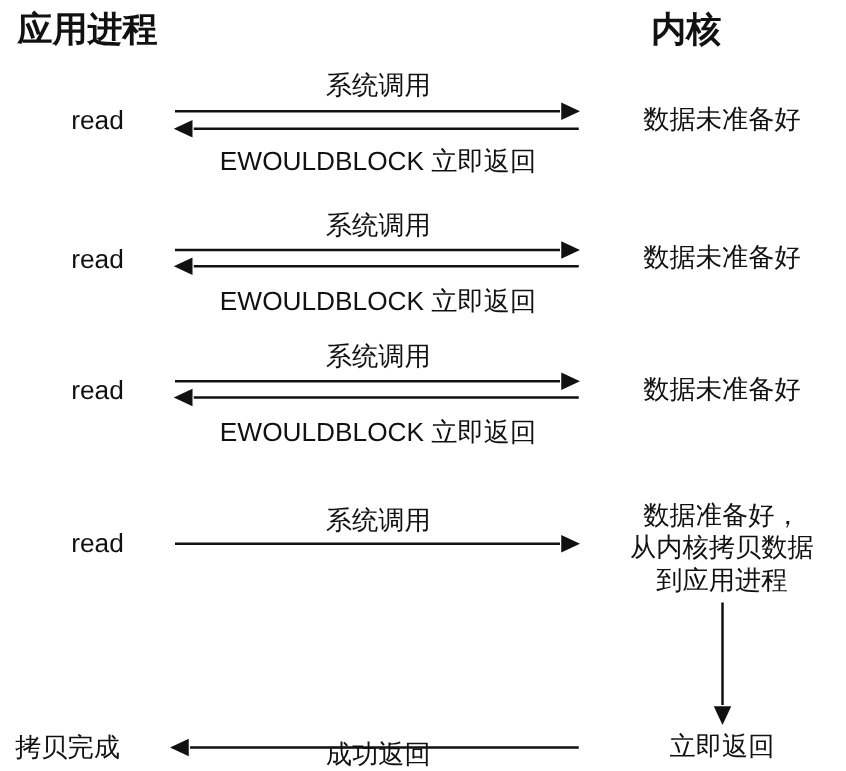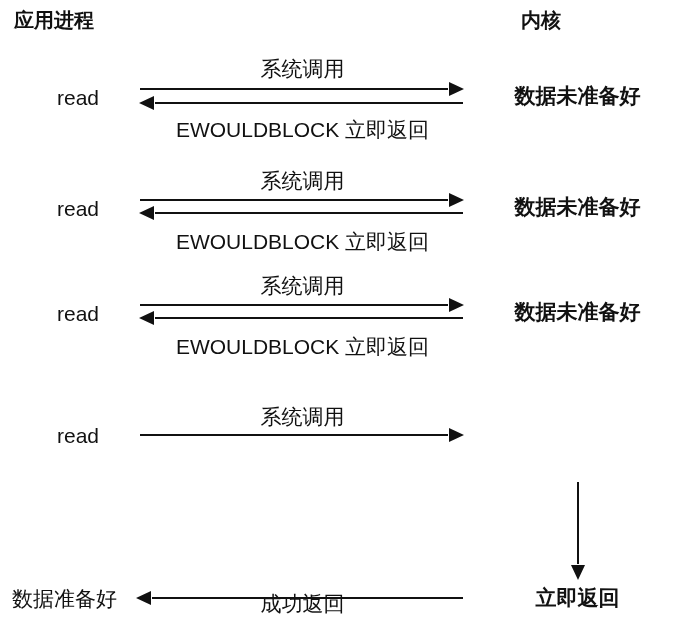--- a/index.html
+++ b/index.html
@@ -16,21 +16,21 @@
     position: relative;
     width: 677px;
     height: 617px;
     background: #ffffff;
     overflow: hidden;
   }
 
   
   .hdr {
     position: absolute;
-    font-size: 20px;
+    font-size: 28px;
     font-weight: bold;
     letter-spacing: 0px;
     white-space: nowrap;
     line-height: 1;
   }
   .hdr-app  { left: 14px;  top: 10px; }
   .hdr-kern { left: 521px; top: 10px; }
 
   
   .proc-label {
@@ -55,21 +55,20 @@
   }
 
   
   .kern-text {
     position: absolute;
     left: 478px;
     width: 199px;
     text-align: center;
     font-size: 21px;
     line-height: 26px;
-    font-weight: bold;
   }
   .kern-text.single { transform: translateY(-50%); }
 
   
   .h-arrow {
     position: absolute;
     height: 2px;
     background: #111111;
   }
   .h-arrow .head {
@@ -147,25 +146,30 @@
     <span class="head"></span>
   </div>
   <div class="arrow-caption" style="top:336px;">EWOULDBLOCK 立即返回</div>
   <div class="kern-text single" style="top:312px;">数据未准备好</div>
 
   <div class="arrow-caption" style="top:406px;">系统调用</div>
   <div class="proc-label read" style="top:435px;">read</div>
   <div class="h-arrow right" style="left:140px; top:434px; width:308px;">
     <span class="head"></span>
   </div>
+  <div class="kern-text" style="top:400px;">
+    <div>数据准备好，</div>
+    <div>从内核拷贝数据</div>
+    <div>到应用进程</div>
+  </div>
 
   <div class="v-arrow" style="left:577px; top:482px; height:82px;">
     <span class="head"></span>
   </div>
   <div class="kern-text single" style="top:598px;">立即返回</div>
 
   <div class="arrow-caption" style="top:565px;margin-top:28px;">成功返回</div>
-  <div class="proc-label result" style="top:598px;">数据准备好</div>
+  <div class="proc-label result" style="top:598px;">拷贝完成</div>
   <div class="h-arrow left" style="left:152px; top:597px; width:311px;">
     <span class="head"></span>
   </div>
 
 </div>
 
 </body></html>

